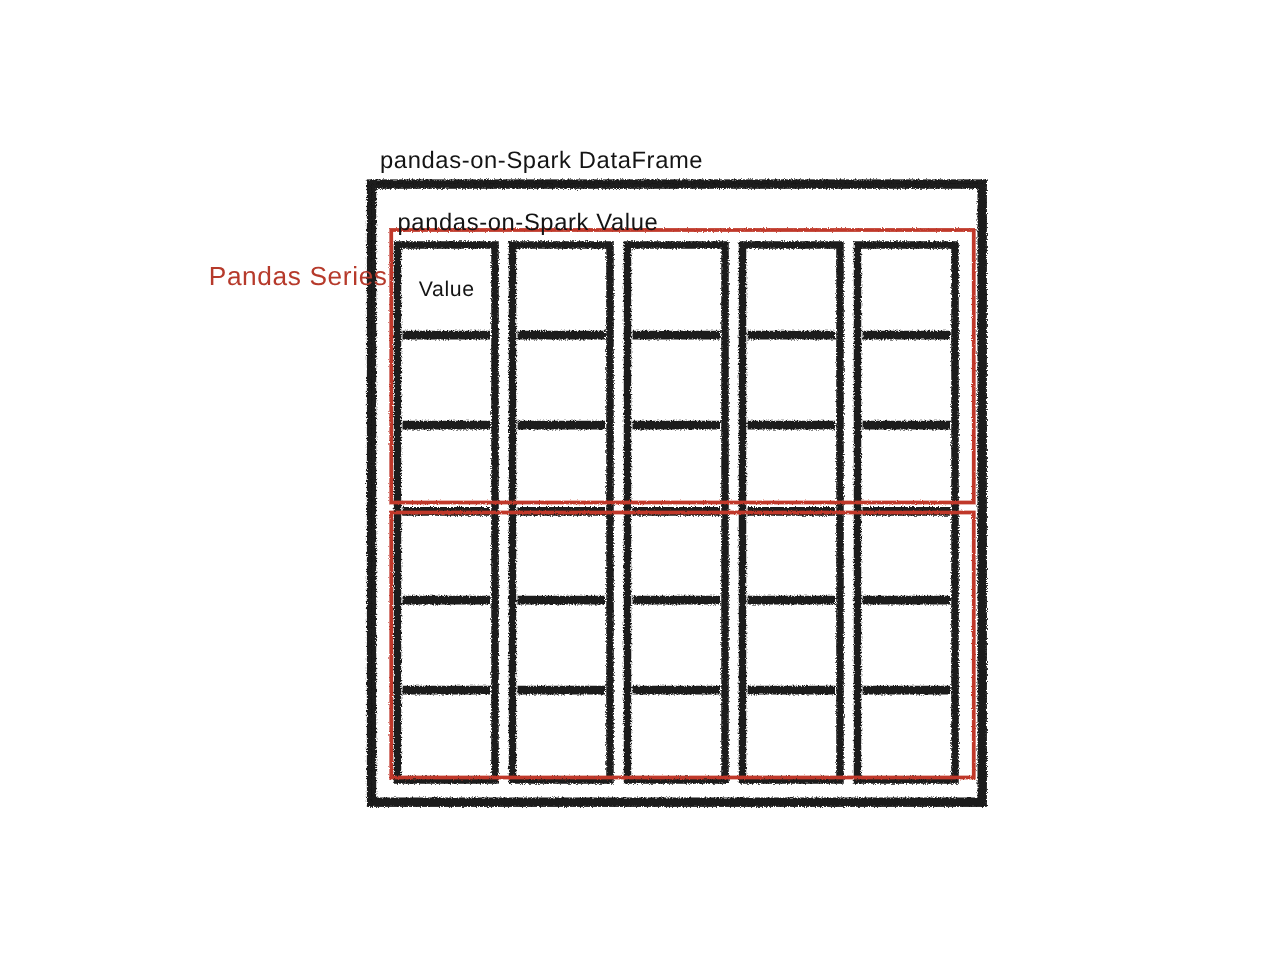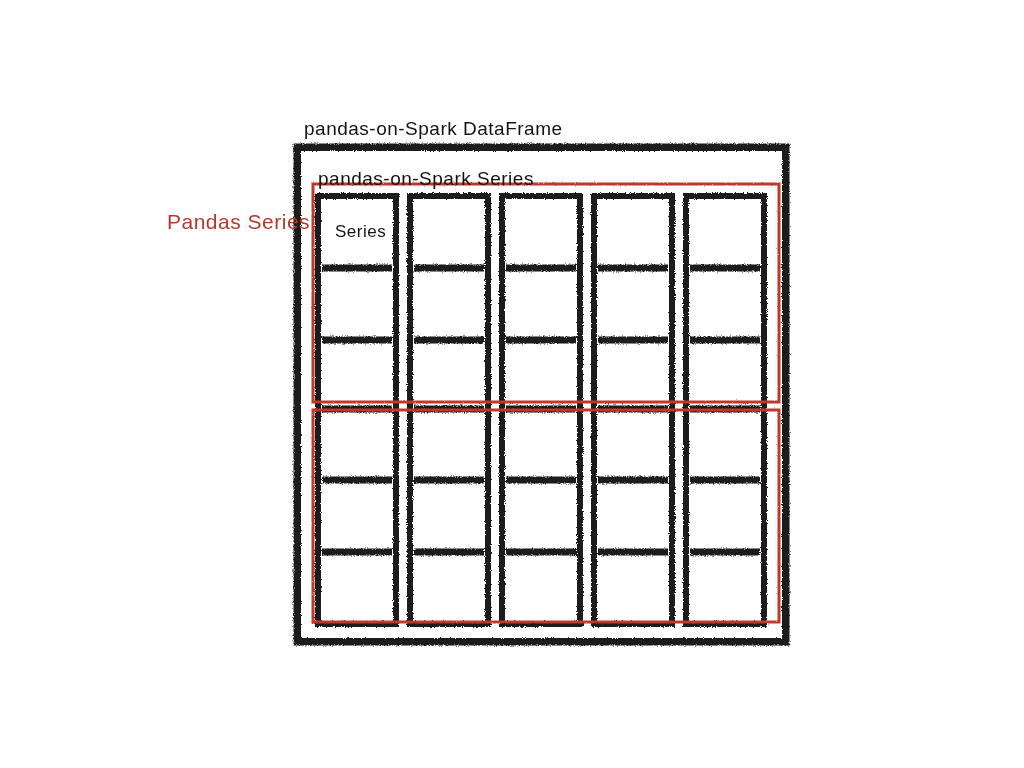--- a/index.html
+++ b/index.html
@@ -126,15 +126,15 @@
     <rect x="313" y="184" width="466" height="218"></rect>
     <rect x="313" y="410" width="466" height="212"></rect>
   </g>
 
   <g filter="url(#rough2)">
     <line x1="300" y1="219" x2="318" y2="219" stroke="#c0392b" stroke-width="3"></line>
   </g>
 </svg>
 
 <div class="label" id="label-dataframe">pandas-on-Spark DataFrame</div>
-<div class="label" id="label-ps-series">pandas-on-Spark Series</div>
-<div class="label" id="label-value">Series</div>
+<div class="label" id="label-ps-series">pandas-on-Spark Value</div>
+<div class="label" id="label-value">Value</div>
 <div class="label" id="label-pandas-series">Pandas Series</div>
 
 </body></html>

